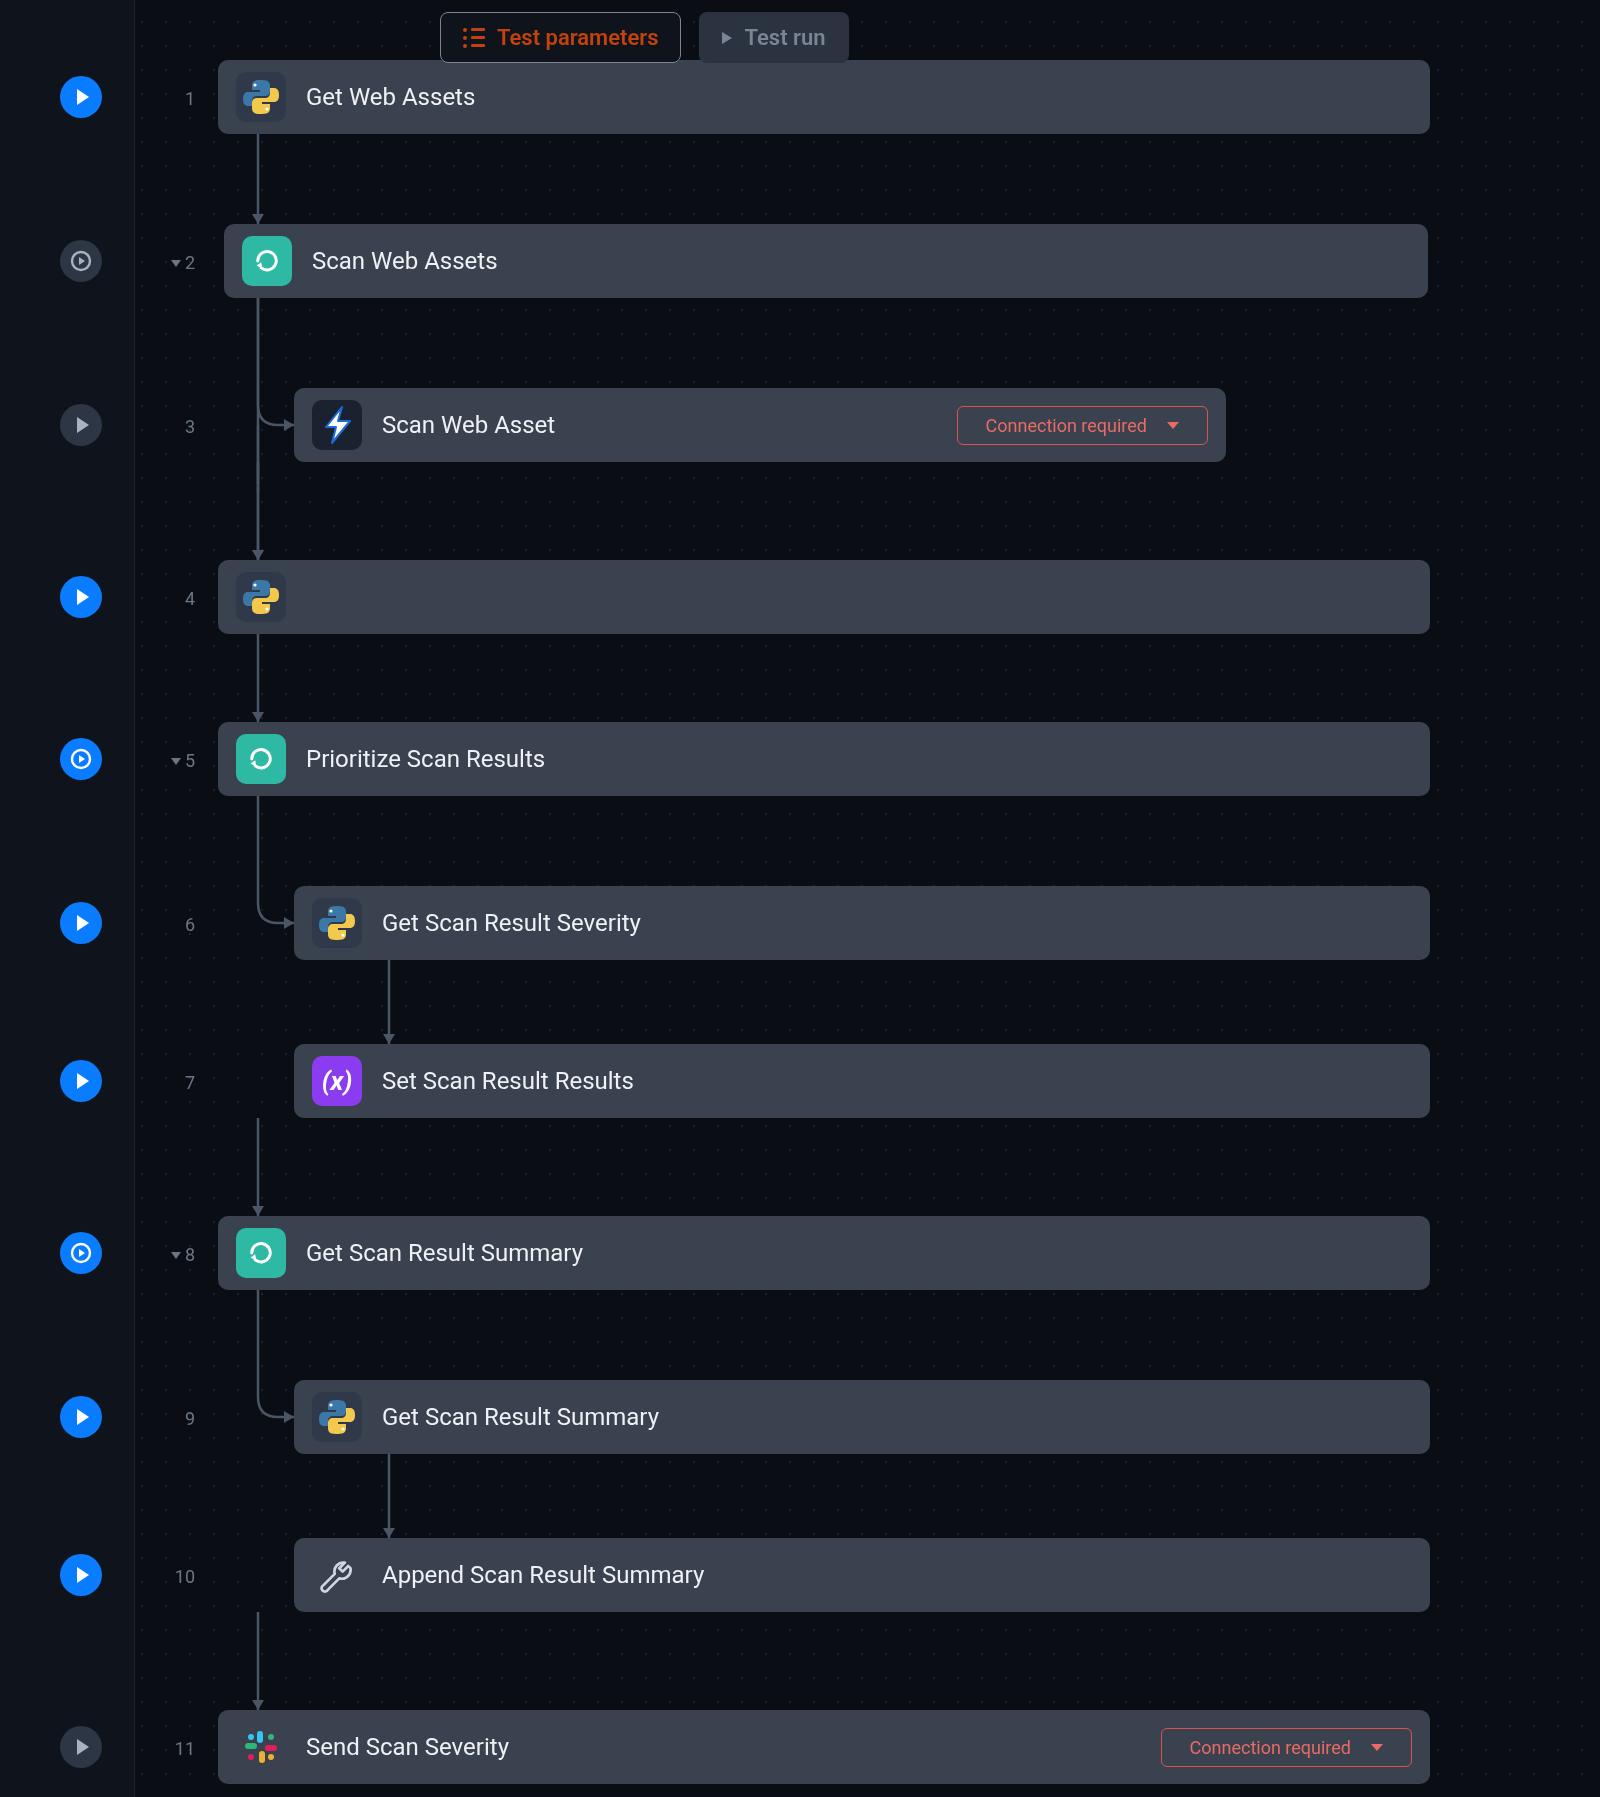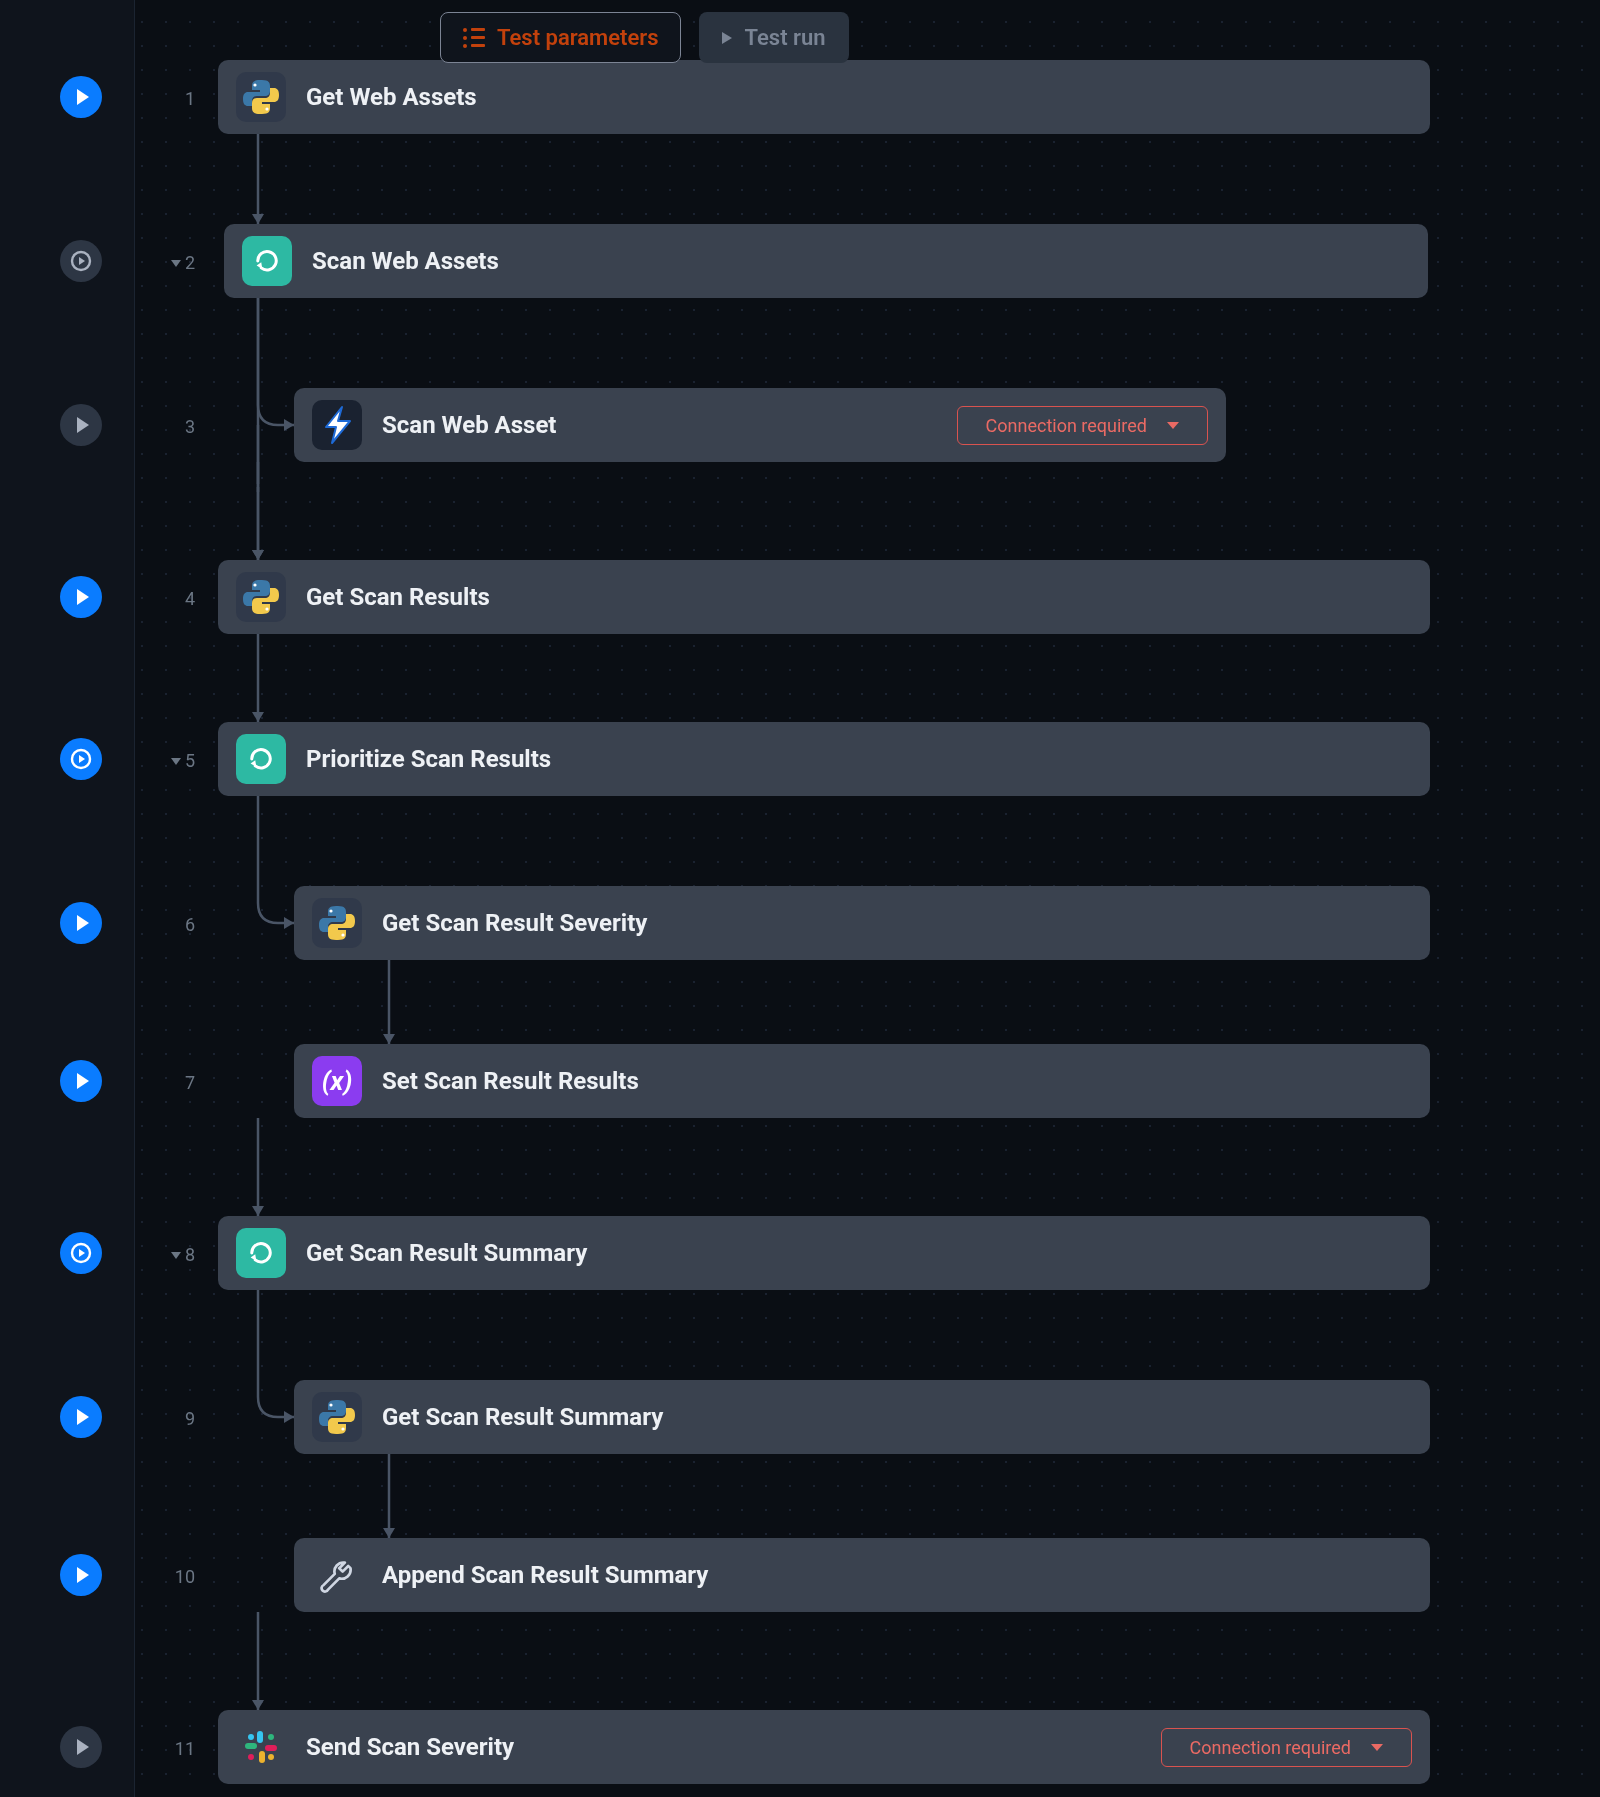--- a/index.html
+++ b/index.html
@@ -88,21 +88,21 @@
     width: 50px; height: 50px; border-radius: 10px;
     display:flex;align-items:center;justify-content:center;flex:none;
     font-size: 26px; font-weight:700;
   }
   .ic-python { background:#30394a; }
   .ic-loop { background:#2db9a3; }
   .ic-bolt { background:#1a2230; }
   .ic-var { background:#8b3cf0; color:#fff; font-style:italic; }
   .ic-wrench { background:transparent; color:#cfd6e2; }
   .ic-slack { background:transparent; }
-  .node-title { font-size: 24px; font-weight: 700; color: #eef1f5; flex:1; }
+  .node-title { font-size: 24px; font-weight: 400; color: #eef1f5; flex:1; }
   .conn-pill {
     border:1px solid #d9534f; color:#ea6a64; background:transparent;
     padding:8px 28px; border-radius:6px; font-size:18px;
     display:flex;align-items:center;gap:20px;cursor:pointer;
   }
   .chev-down { width:0;height:0;border-left:6px solid transparent;border-right:6px solid transparent;border-top:7px solid #ea6a64; }
 
   svg.connector { position:absolute; overflow:visible; pointer-events:none; }
   .conn-stroke { stroke:#4a5566; stroke-width:2.5; fill:none; }
   .arrowhead { fill:#4a5566; }
@@ -230,21 +230,20 @@
         <span>Connection required</span>
         <span class="chev-down"></span>
       </div>
     </div>
     <div class="node" style="top: 560px; left: 18px; width: 1212px;">
       <span class="node-icon ic-python">
         <svg class="python-logo" viewBox="0 0 38 38">
           <use href="#python-logo-g"></use>
         </svg>
       </span>
-      <span class="node-title">Get Scan Results</span>
     </div>
     <div class="node" style="top: 886px; left: 94px; width: 1136px;">
       <span class="node-icon ic-python">
         <svg class="python-logo" viewBox="0 0 38 38">
           <use href="#python-logo-g"></use>
         </svg>
       </span>
       <span class="node-title">Get Scan Result Severity</span>
     </div>
     <div class="node" style="top: 722px; left: 18px; width: 1212px;">

